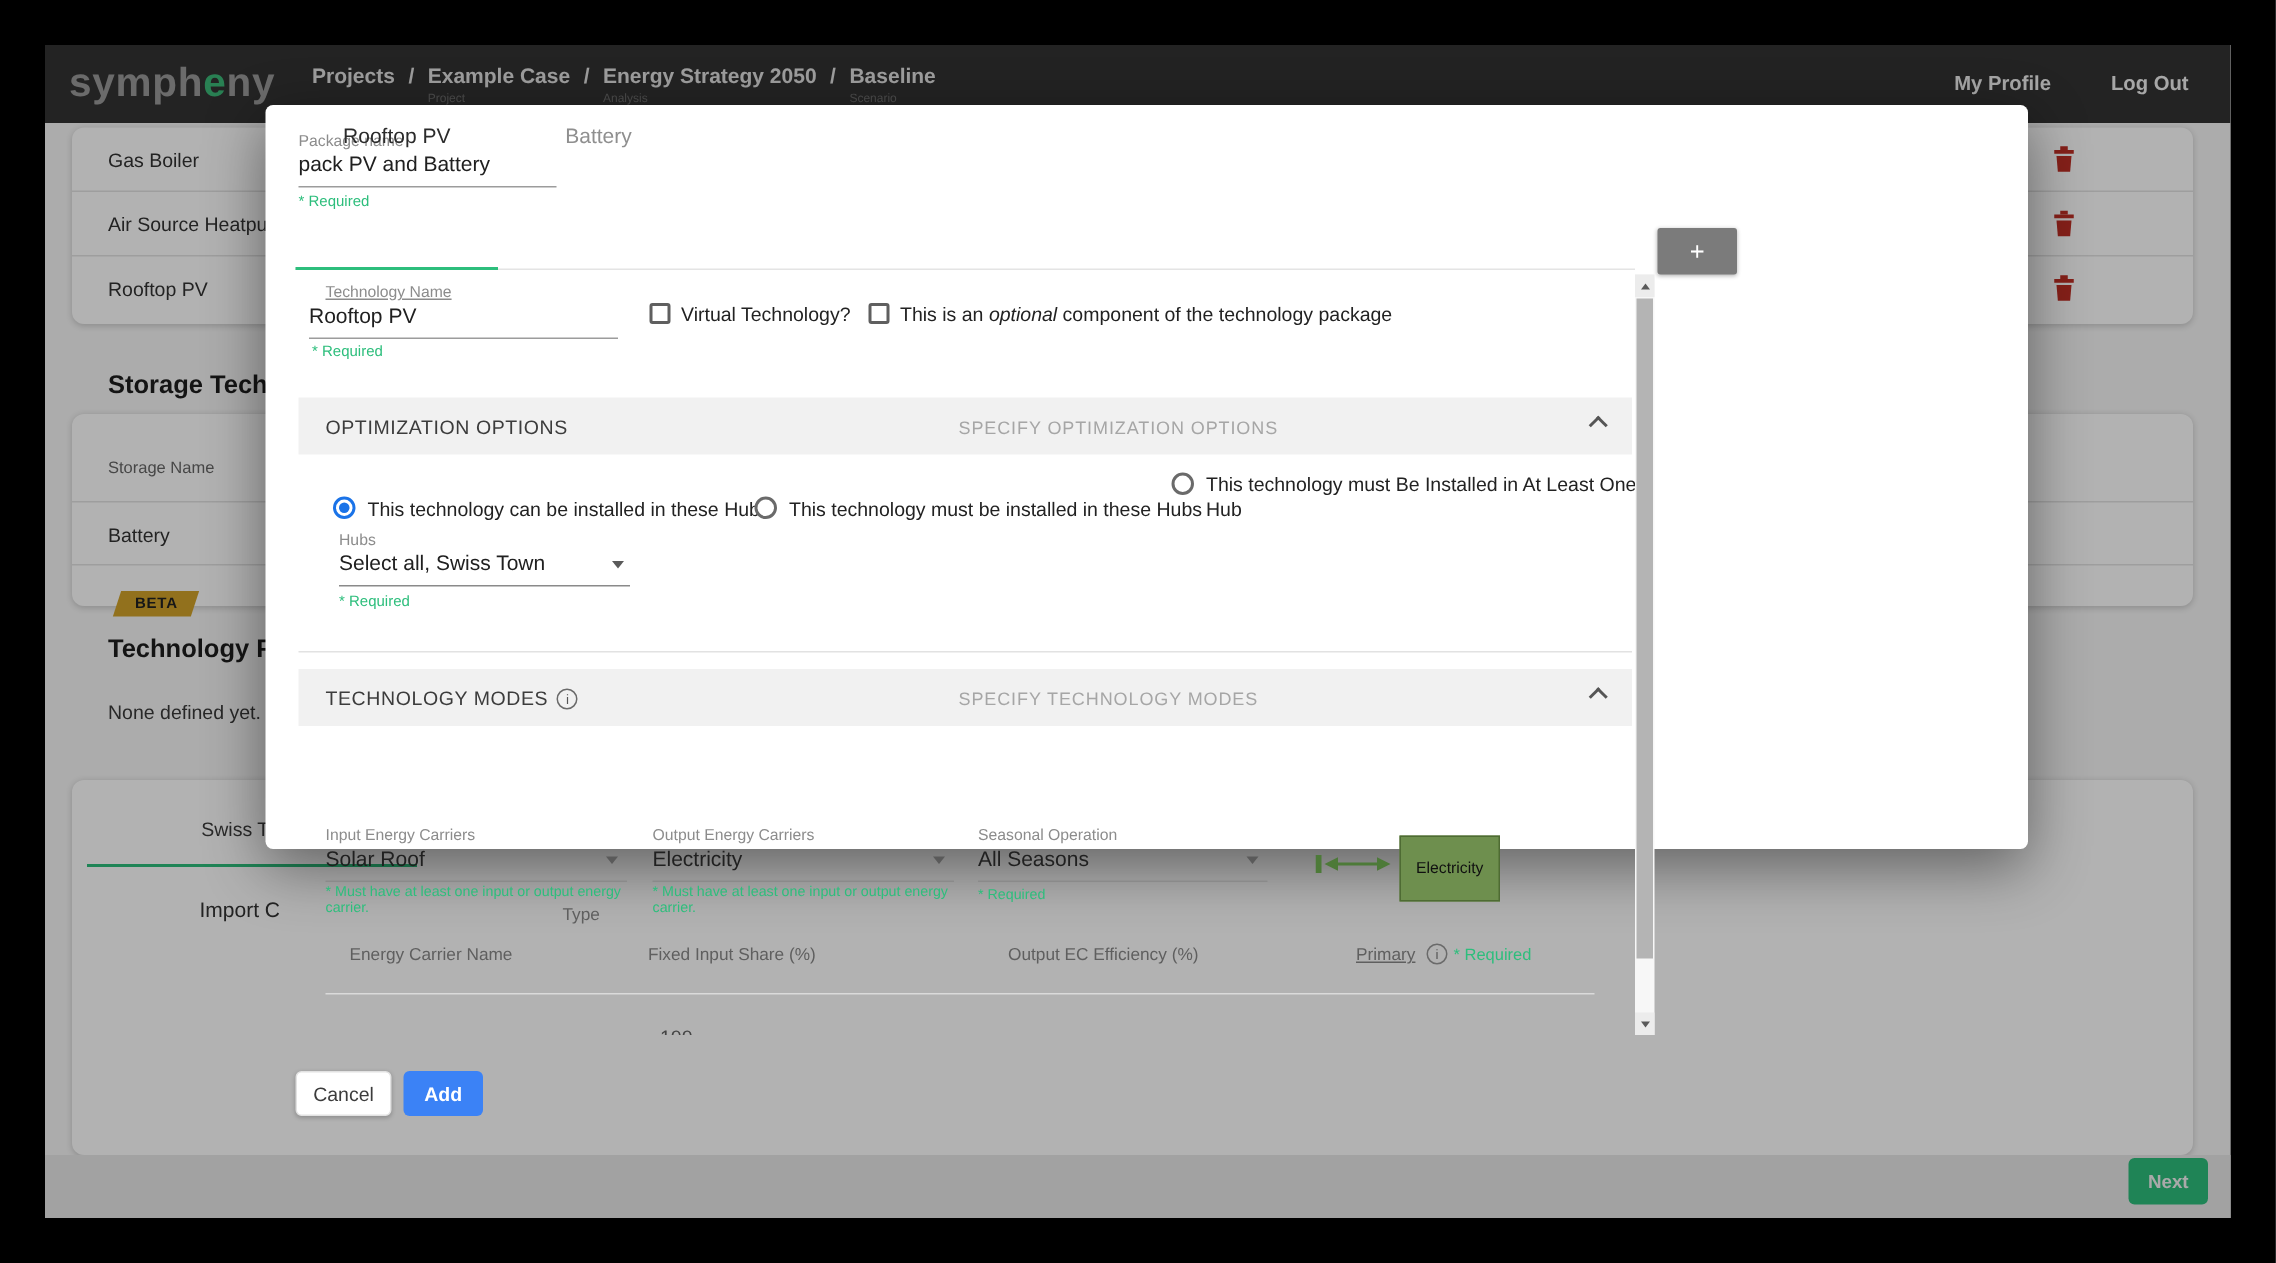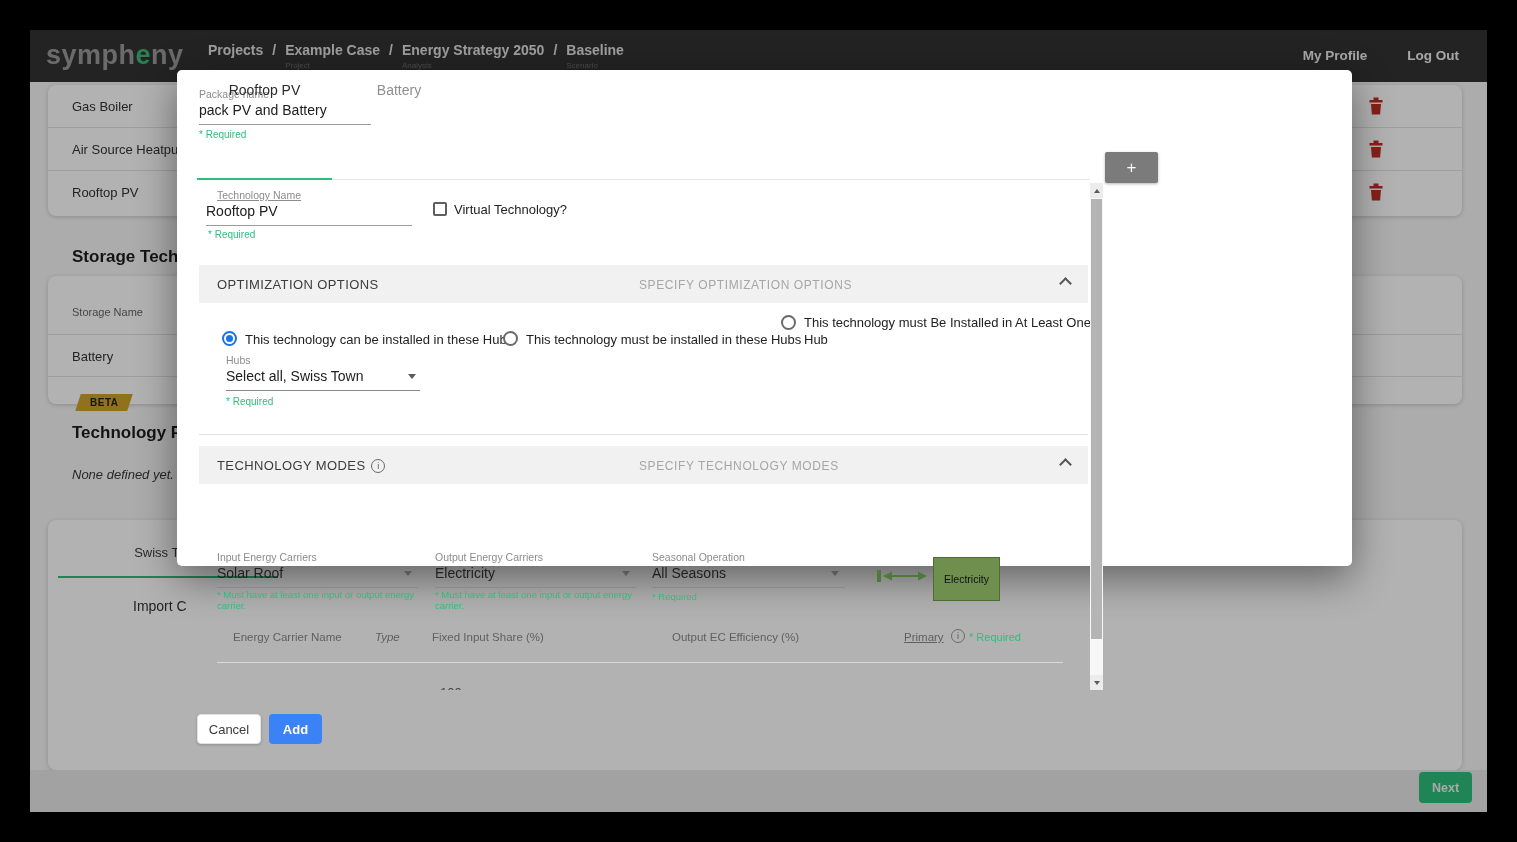--- a/index.html
+++ b/index.html
@@ -148,21 +148,21 @@
 
   <div class="card" style="left:18px; top:246px; width:1414px; height:128px;">
     <div class="abs" style="left:24px; top:30px; font-size:11px; color:#666;">Storage Name</div>
     <div class="abs" style="left:0; top:58px; width:100%; height:1px; background:#e3e3e3;"></div>
     <div class="abs" style="left:24px; top:73px; font-size:13px; color:#333;">Battery</div>
     <div class="abs" style="left:0; top:100px; width:100%; height:1px; background:#e3e3e3;"></div>
   </div>
 
   <div class="beta"><span>BETA</span></div>
   <div class="sec-heading" style="left:42px; top:393px;">Technology Pac</div>
-  <div class="abs" style="left:42px; top:437px; font-size:13px; color:#3a3a3a;font-style:italic;">None defined yet.</div>
+  <div class="abs" style="left:42px; top:437px; font-size:13px; color:#3a3a3a;">None defined yet.</div>
 
   <div class="card" style="left:18px; top:490px; width:1414px; height:250px;">
     <div class="hub-tab-label">Swiss Town</div>
     <div class="hub-tab-line"></div>
     <div class="abs" style="left:85px; top:78px; font-size:14px; color:#333;">Import C</div>
   </div>
 
   <div class="footer">
     <div class="next-btn">Next</div>
   </div>
@@ -185,20 +185,24 @@
 
     <div class="abs lbl" style="left:40px; top:119px;text-decoration:underline;">Technology Name</div>
     <div class="abs ufield" style="left:29px; top:132px; width:206px;">
       <span class="val">Rooftop PV</span>
     </div>
     <div class="abs req" style="left:31px; top:159px;">* Required</div>
 
     <div class="cb-row" style="left:256px; top:132px;">
       <span class="cb"></span>
       <span>Virtual Technology?</span>
+    </div>
+    <div class="cb-row" style="left:402px; top:132px;">
+      <span class="cb"></span>
+      <span><span>This is an </span><i>optional</i><span> component of the technology package</span></span>
     </div>
 
     <div class="secbar" style="left:22px; top:195px; width:889px;"></div>
     <div class="sectitle" style="left:40px; top:207px;">OPTIMIZATION OPTIONS</div>
     <div class="subtitle" style="left:462px; top:208px;">SPECIFY OPTIMIZATION OPTIONS</div>
     <div class="chev" style="left:884px; top:209px;"></div>
 
     <div class="radio-row" style="left:45px; top:261px;">
       <span class="radio sel"></span>
       <span>This technology can be installed in these Hubs</span>
@@ -252,21 +256,21 @@
 
     <svg class="abs" style="left:700px; top:498px;" width="56" height="16" viewBox="0 0 56 16">
       <rect x="0" y="2" width="4" height="12" fill="#4d7a38"></rect>
       <line x1="13" y1="8" x2="43" y2="8" stroke="#4d7a38" stroke-width="2"></line>
       <polygon points="6,8 15,3.5 15,12.5" fill="#4d7a38"></polygon>
       <polygon points="50,8 41,3.5 41,12.5" fill="#4d7a38"></polygon>
     </svg>
     <div class="node-box">Electricity</div>
 
     <div class="th" style="left:56px; top:561px;">Energy Carrier Name</div>
-    <div class="th" style="left:198px; top:561px;font-style:italic;">Type</div>
+    <div class="th" style="left:198px; top:534px;">Type</div>
     <div class="th" style="left:255px; top:561px;">Fixed Input Share (%)</div>
     <div class="th" style="left:495px; top:561px;">Output EC Efficiency (%)</div>
     <div class="th" style="left:727px; top:561px;text-decoration:underline;">Primary</div>
     <span class="info-icon abs" style="left:774px; top:559px;">i</span>
     <div class="abs" style="left:792px; top:561px; font-size:11px; color:#2dbe7c;">* Required</div>
     <div class="abs" style="left:40px; top:592px; width:846px; height:1px; background:#dadada;"></div>
 
     <div class="abs" style="left:263px; top:613px; width:40px; height:7px; overflow:hidden;">
       <span style="font-size:13px; color:#444;">100</span>
     </div>

